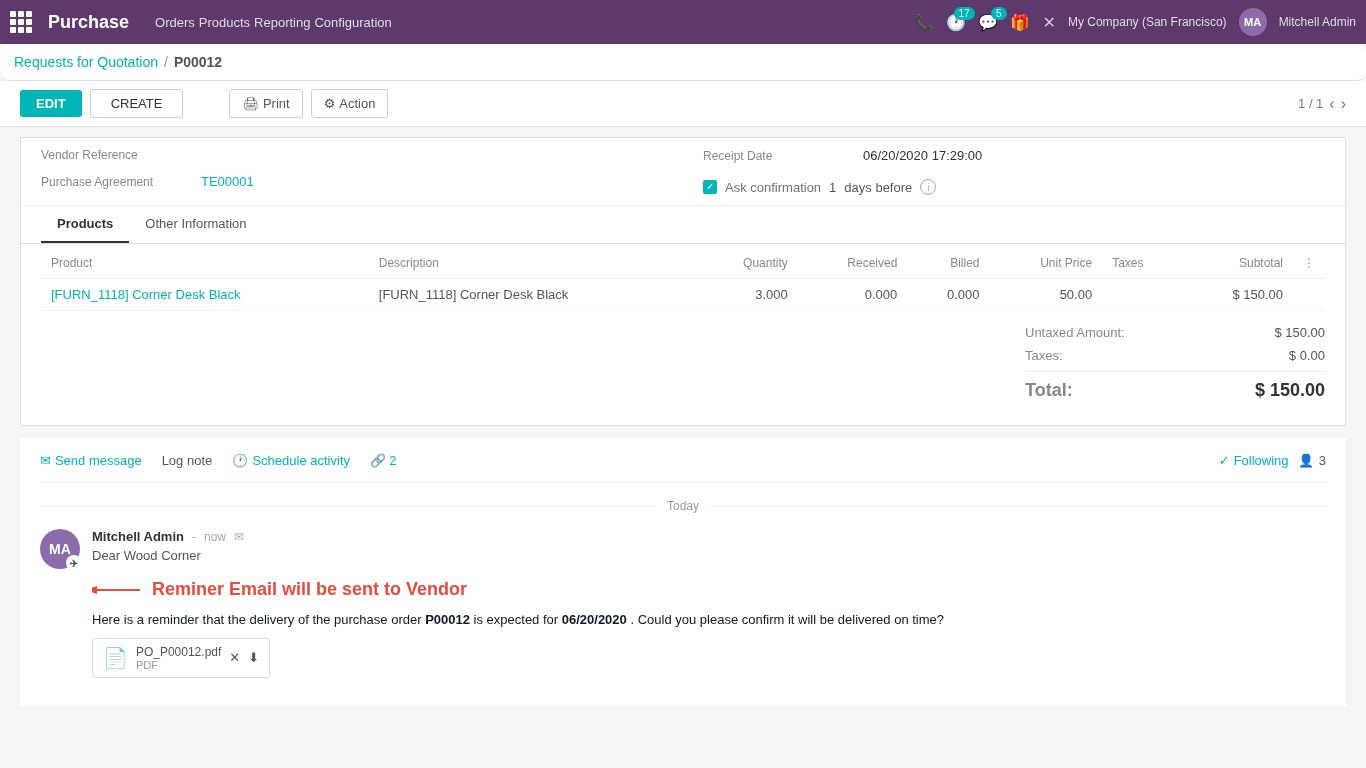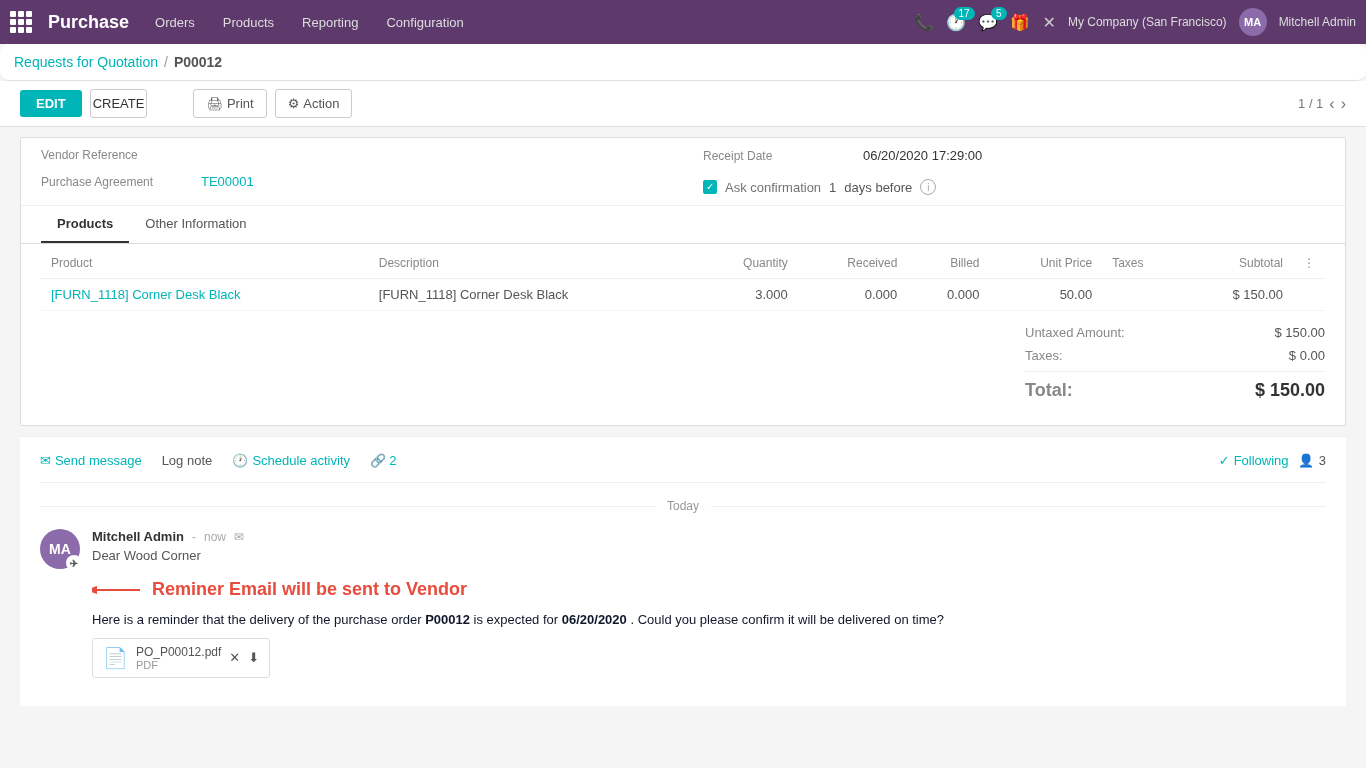--- a/index.html
+++ b/index.html
@@ -9,21 +9,21 @@
     .topnav {
       background: #5d3a6b;
       color: #fff;
       display: flex;
       align-items: center;
       height: 44px;
       padding: 0 10px;
       gap: 6px;
     }
     .topnav-brand { font-size: 18px; font-weight: bold; margin-left: 10px; color: #fff; flex-shrink: 0; }
-    .topnav-menu { display: flex; gap: 28px; margin-left: 20px; flex: 1; }
+    .topnav-menu { display: flex; gap: 4px; margin-left: 20px; flex: 1; }
     .topnav-menu-item { color: #ddd; cursor: pointer; font-size: 13px; }
     .topnav-right { display: flex; align-items: center; gap: 12px; margin-left: auto; }
     .topnav-icon { color: #ccc; font-size: 16px; cursor: pointer; position: relative; }
     .topnav-badge {
       background: #00b5b8;
       color: #fff;
       border-radius: 10px;
       font-size: 10px;
       padding: 1px 5px;
       position: absolute;
@@ -66,21 +66,21 @@
       padding: 6px 16px;
       border-radius: 3px;
       cursor: pointer;
       font-size: 13px;
       font-weight: bold;
     }
     .btn-create {
       background: #fff;
       color: #333;
       border: 1px solid #ccc;
-      padding: 6px 2px;
+      padding: 6px 20px;
       border-radius: 3px;
       cursor: pointer;
       font-size: 13px;
     }
     .btn-print, .btn-action {
       background: #fff;
       color: #555;
       border: 1px solid #ccc;
       padding: 6px 12px;
       border-radius: 3px;

